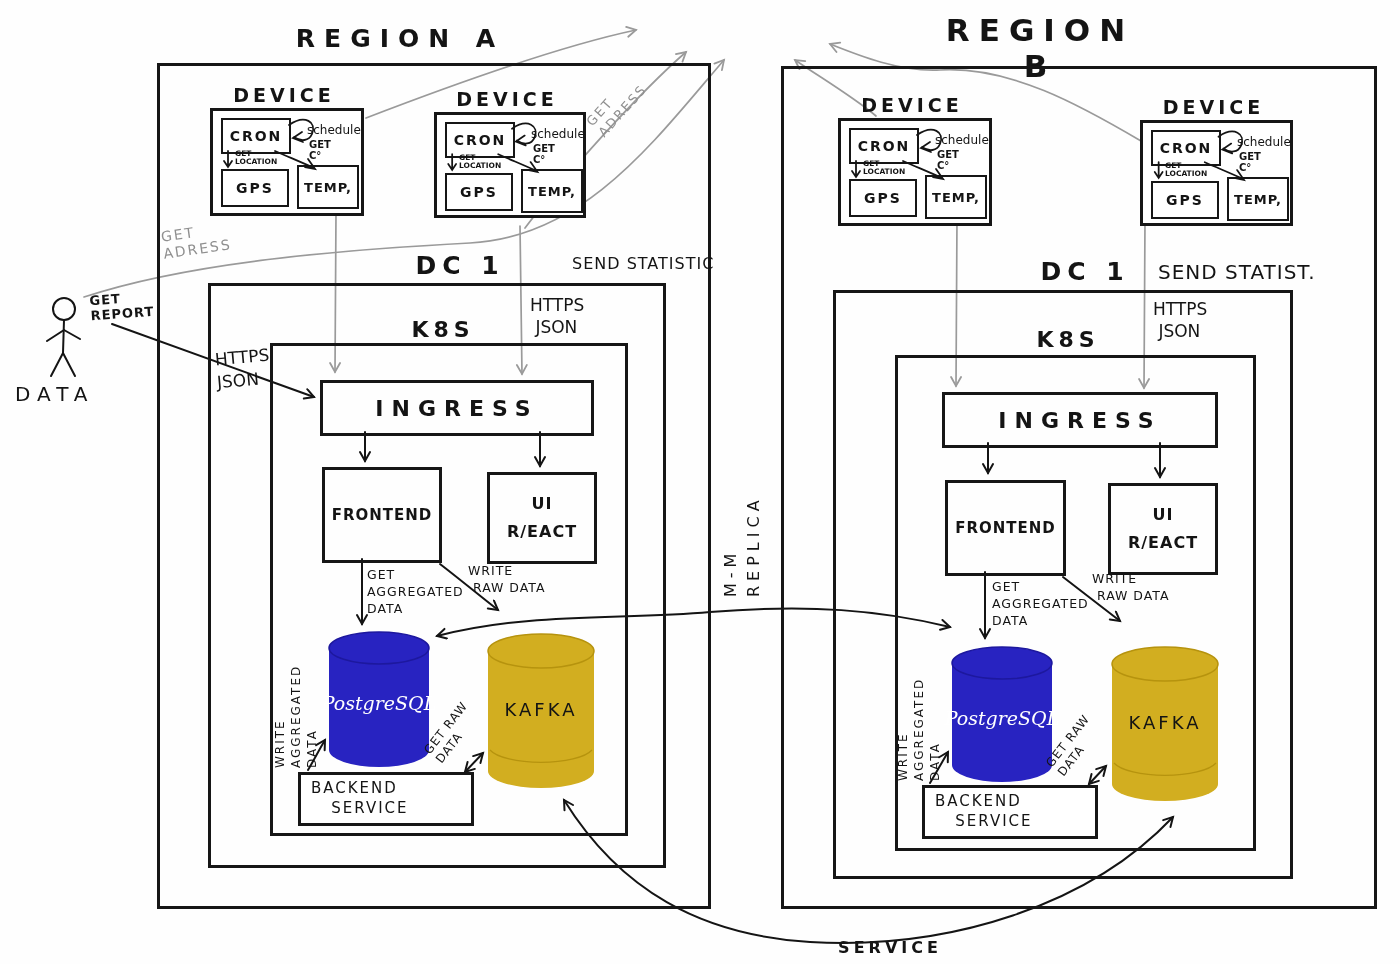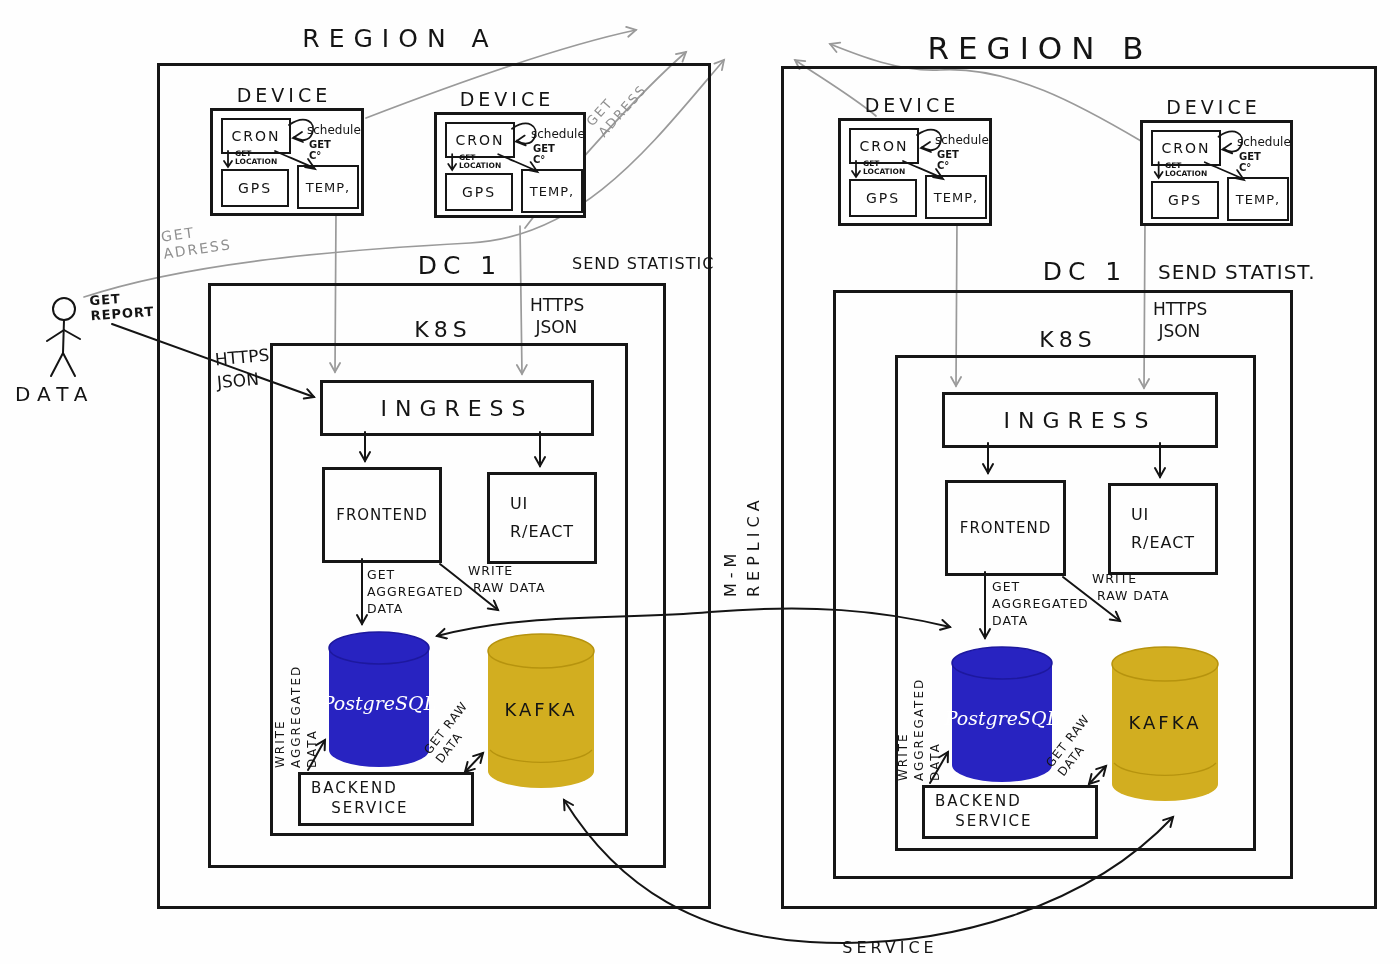--- a/index.html
+++ b/index.html
@@ -2,21 +2,21 @@
 <html><head>
 <meta charset="utf-8">
 <style>
   html,body{margin:0;padding:0;background:#fff;}
   #canvas{position:relative;width:1400px;height:964px;background:#fefefe;overflow:hidden;
           font-family:"DejaVu Sans",sans-serif;color:#141414;}
   .box{position:absolute;border:3px solid #161616;background:transparent;}
   .box2{position:absolute;border:2px solid #161616;background:#fff;}
   .lbl{position:absolute;color:#141414;}
   .pre{white-space:pre;}
-  .ctr{display:flex;align-items:center;justify-content:center;text-align:left;}
+  .ctr{display:flex;align-items:center;justify-content:center;text-align:center;font-weight:bold;}
   .gray{color:#8f8f8f;}
   svg{position:absolute;left:0;top:0;overflow:visible;}
   .cylwrap{position:absolute;}
   .cyl-label{position:absolute;display:flex;align-items:center;justify-content:center;width:100%;}
 </style>
 </head>
 <body>
 
 <div id="canvas">
 

